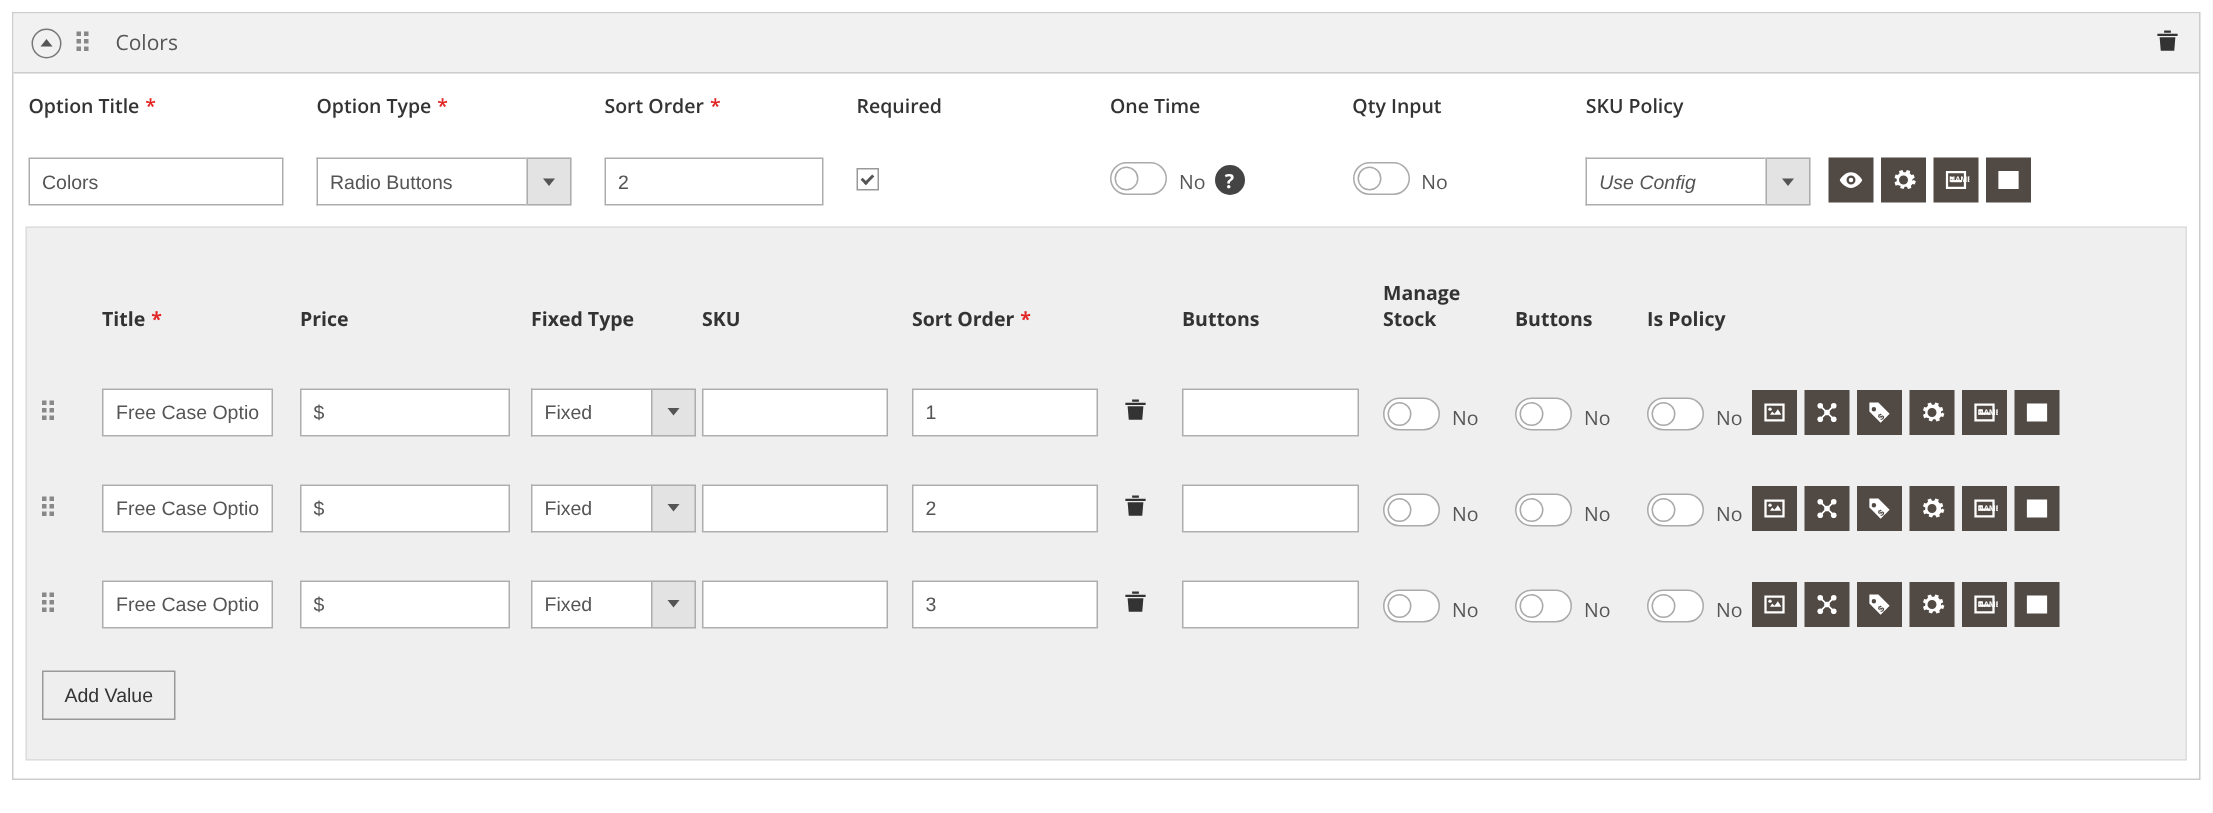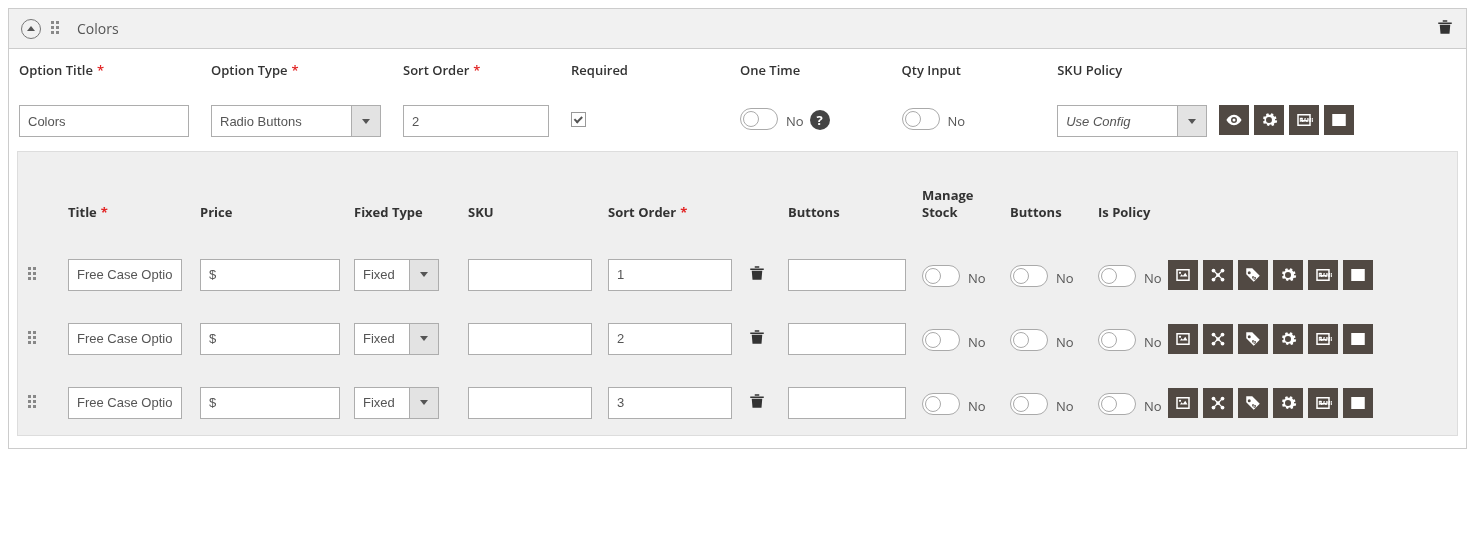--- a/index.html
+++ b/index.html
@@ -200,21 +200,21 @@
   .col-tog { width: 88px; flex-shrink:0; }
   .col-actions { flex: 1; }
   .value-row {
     display: flex;
     align-items: center;
     padding: 16px 10px;
   }
   .value-row .text-input { height: 32px; }
   .row-title-input { width: 114px; }
   .row-price-input { width: 140px; }
-  .row-ptype { width: 55px; }
+  .row-ptype { width: 80px; }
   .row-sku-input { width: 124px; }
   .row-sort-input { width: 124px; }
   .row-qty-input { width: 118px; }
   .del-btn { cursor: pointer; }
   .del-btn svg { width: 18px; height: 18px; fill: #333; }
   .actions-row { display: flex; gap: 5px; }
   .add-value-bar {
     padding: 12px 10px 26px 10px;
   }
   .add-value-btn {
@@ -653,16 +653,19 @@
         <div class="icon-btn">
                   <svg viewBox="0 0 24 24">
                     <use href="#svg-text"></use>
                   </svg>
                 </div>
       </div>
     </div>
   </div>
 </div>
 
+      <div class="add-value-bar">
+        <button class="add-value-btn">Add Value</button>
+      </div>
     </div>
 
   </div>
 </div>
 
 </body></html>

